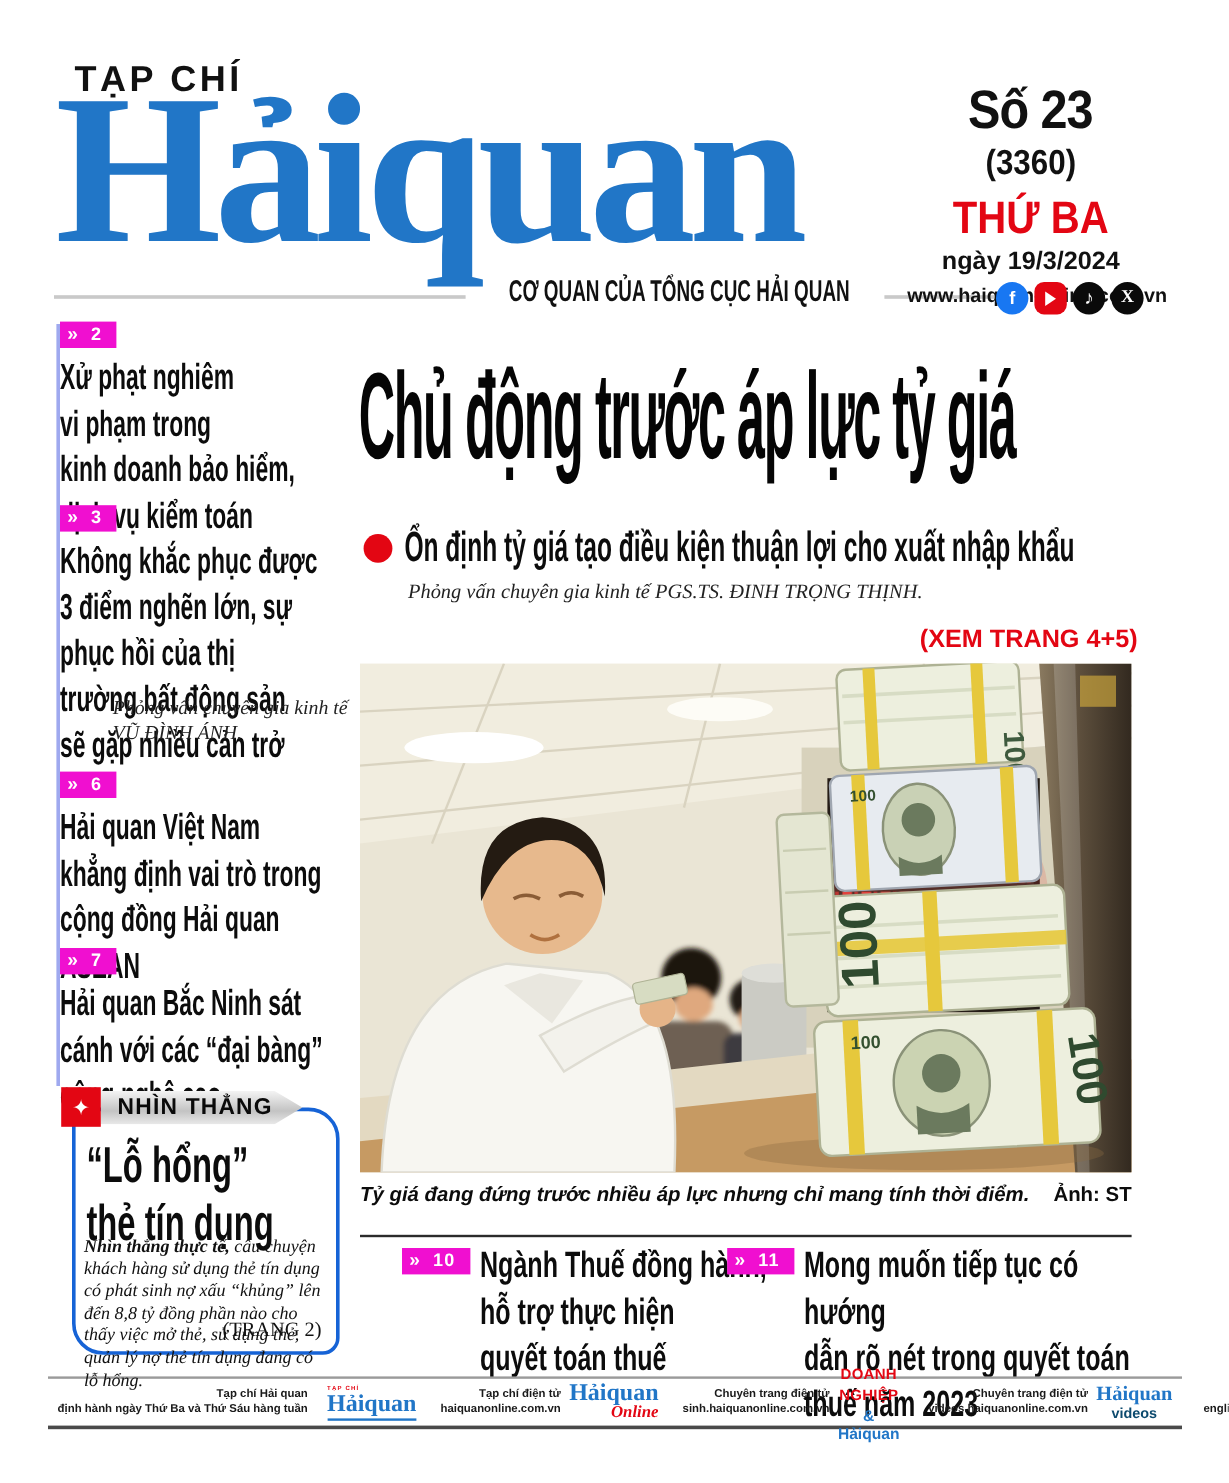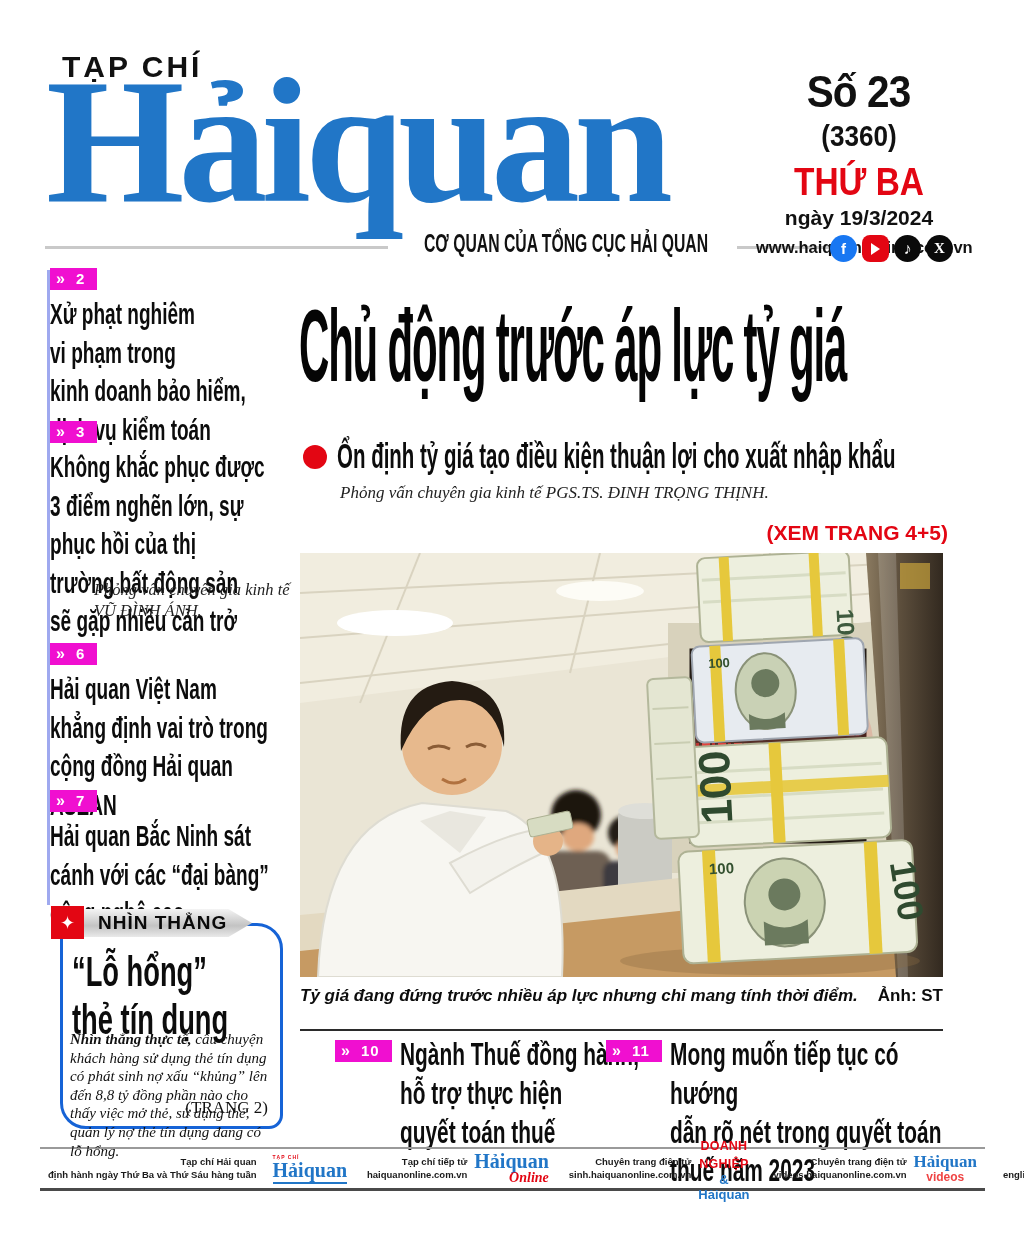--- a/index.html
+++ b/index.html
@@ -92,21 +92,21 @@
             display:flex; align-items:center; }
   .f-cell { display:flex; align-items:center; gap:7px; }
   .f-label { text-align:right; font-size:9.5px; line-height:1.3; color:#1a1a1a; font-weight:700; white-space:nowrap; }
   .f-logo { font-family:"Liberation Serif", serif; font-weight:900; color:#2176C7; line-height:1; }
   .f-logo-wrap { text-align:center; }
   .mini-red { display:block; color:#E30613; font-size:5px; font-weight:700; text-align:left; letter-spacing:1px; }
   .blue-bar { display:block; height:2px; background:#2176C7; margin-top:1px; }
   .f-div { width:2px; height:30px; background:#333; margin:0 10px; }
   .online-sub { display:block; text-align:right; color:#E30613; font-family:"Liberation Serif", serif;
                 font-style:italic; font-weight:700; font-size:14px; margin-top:-2px; }
-  .videos-sub { display:block; text-align:center; color:#ef4444; font-weight:800; font-size:12px; margin-top:-1px;
+  .videos-sub { display:block; text-align:center; color:#0c4a6e; font-weight:800; font-size:12px; margin-top:-1px;
                 font-family:"Liberation Sans", sans-serif; }
   .dn-line1 { color:#E30613; font-weight:800; font-size:12.5px; letter-spacing:0.2px; }
   .dn-line2 { display:block; text-align:center; color:#2176C7; font-weight:800; font-size:13px; }
   .sp1 { margin-left:8px;gap:16px; } .sp3 { margin-left:20px; } .sp4 { margin-left:24px; } .sp5 { margin-left:26px; }
 </style>
 </head>
 <body>
 
 <div class="page">
 
@@ -330,21 +330,21 @@
       <div class="f-logo-wrap">
         <span class="mini-red">TẠP CHÍ</span>
         <span class="f-logo" style="font-size:20px;">Hảiquan</span>
         <span class="blue-bar"></span>
       </div>
     </div>
     <div class="f-div"></div>
 
     <div class="f-cell">
       <div class="f-label">
-        <span>Tạp chí tiếp tử</span><br>
+        <span>Tạp chí điện tử</span><br>
         <span>haiquanonline.com.vn</span>
       </div>
       <div class="f-logo-wrap">
         <span class="f-logo" style="font-size:20px;">Hảiquan</span>
         <span class="online-sub">Online</span>
       </div>
     </div>
 
     <div class="f-cell sp3">
       <div class="f-label">

